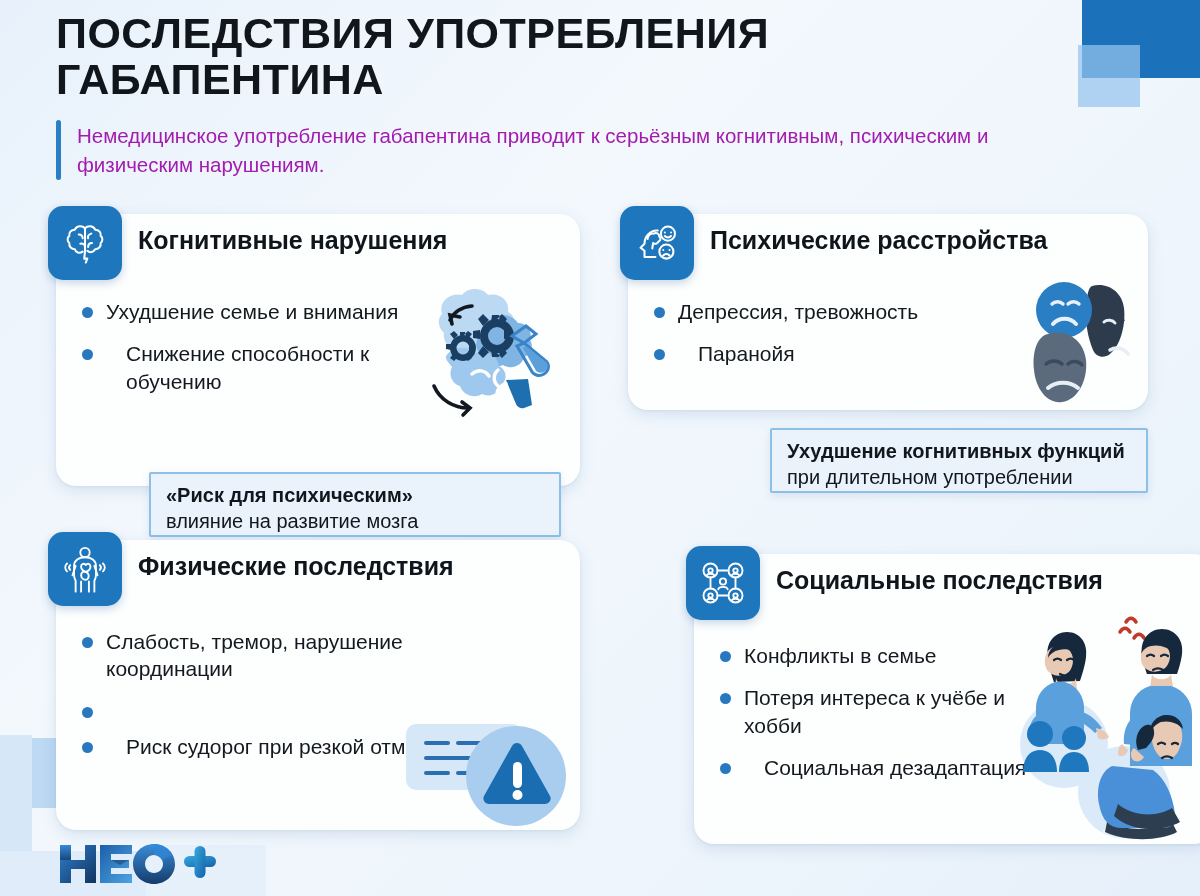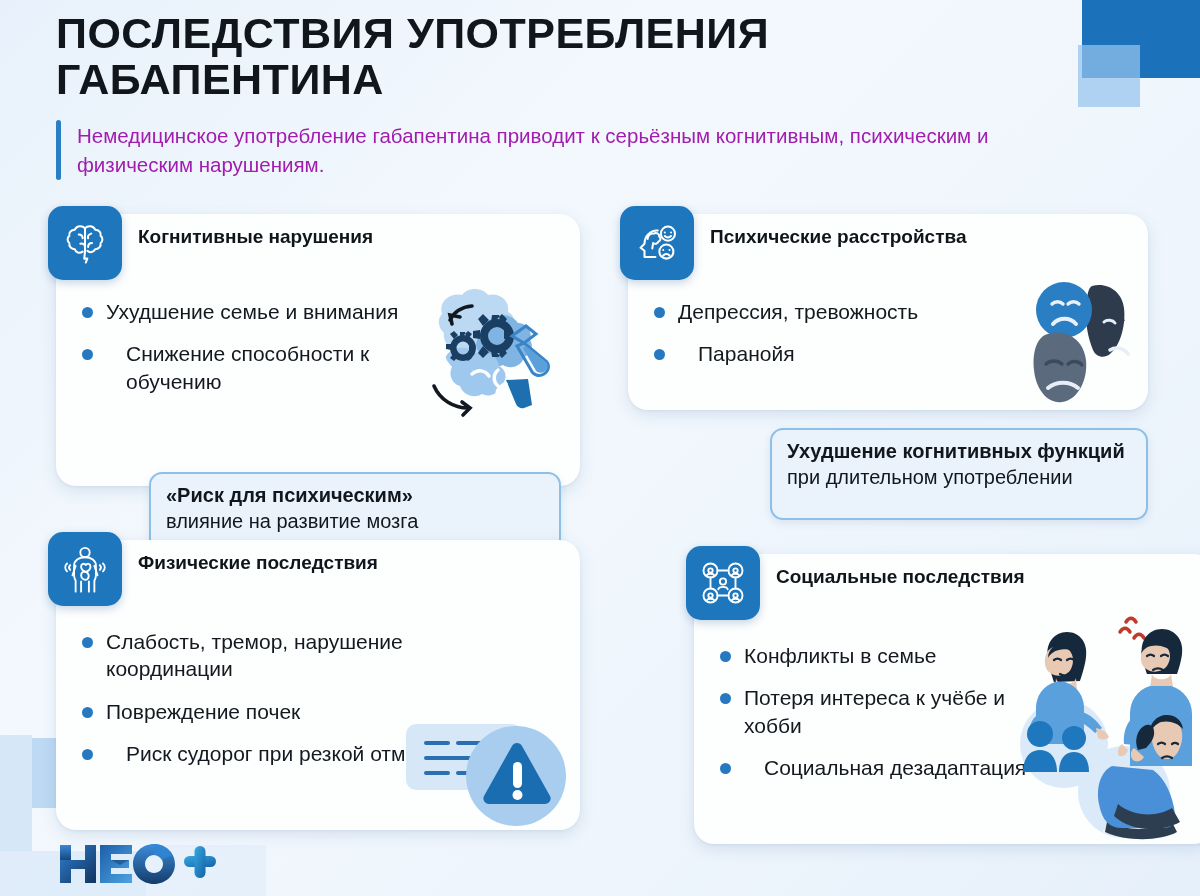--- a/index.html
+++ b/index.html
@@ -50,38 +50,38 @@
   .card-body { position: relative; height: 100%; }
   .card-icon {
     position: absolute; left: -8px; top: -8px;
     width: 74px; height: 74px; border-radius: 15px;
     background: #1e77bd; display: flex; align-items: center; justify-content: center;
     box-shadow: 0 3px 8px rgba(30,90,150,.25);
   }
   .card-icon svg { width: 50px; height: 50px; display: block; }
   .card-title {
     position: absolute; left: 82px; top: 12px;
-    font-size: 19px; font-weight: 700; color: #0f151b; line-height: 1.15;
+    font-size: 25px; font-weight: 700; color: #0f151b; line-height: 1.15;
     white-space: nowrap;
   }
 
   .bullets { position: absolute; left: 26px; top: 84px; width: 72%; }
   .bullet { display: flex; margin-bottom: 15px; }
   .bullet:last-child { margin-bottom: 0; gap: 20px; }
   .dot {
     width: 11px; height: 11px; min-width: 11px; border-radius: 50%;
     background: #2878c0; margin-top: 9px; margin-right: 13px;
   }
   .btext { font-size: 21px; line-height: 1.3; color: #14191f; }
 
   
   .callout {
     position: absolute; background: #eaf3fb;
-    border: 2px solid #8cc0e6; border-radius: 13px;
-    padding: 9px 15px 28px 15px;
+    border: 2px solid #8cc0e6; border-radius: 2px;
+    padding: 9px 15px 1px 15px;
     box-shadow: 0 3px 9px rgba(50,100,160,.12);
   }
   .callout-text { font-size: 20px; line-height: 1.28; color: #11171d; }
   .callout-text b { font-weight: 700; }
 
   
   #card-cognitive { left: 56px; top: 14px; width: 524px; height: 272px; }
   #card-mental    { left: 628px; top: 14px; width: 520px; height: 196px; }
   #card-physical  { left: 56px; top: 340px; width: 524px; height: 290px; }
   #card-social    { left: 664px; top: 354px; width: 520px; height: 290px; margin-left: 30px; }
@@ -246,21 +246,20 @@
       </div>
       <div class="card-title">Физические последствия</div>
 
       <div class="bullets" style="width:74%; top:88px;">
         <div class="bullet">
           <span class="dot"></span>
           <span class="btext">Слабость, тремор, нарушение координации</span>
         </div>
         <div class="bullet">
           <span class="dot"></span>
-          <span class="btext">Повреждение почек</span>
         </div>
         <div class="bullet">
           <span class="dot"></span>
           <span class="btext">Риск судорог при резкой отмене</span>
         </div>
       </div>
 
       <svg class="illus" id="illus-warn" viewBox="0 0 168 118">
         <rect x="2" y="14" width="116" height="66" rx="10" fill="#d6e8f8"></rect>
         <g stroke="#2a6fb0" stroke-width="4" stroke-linecap="round">

